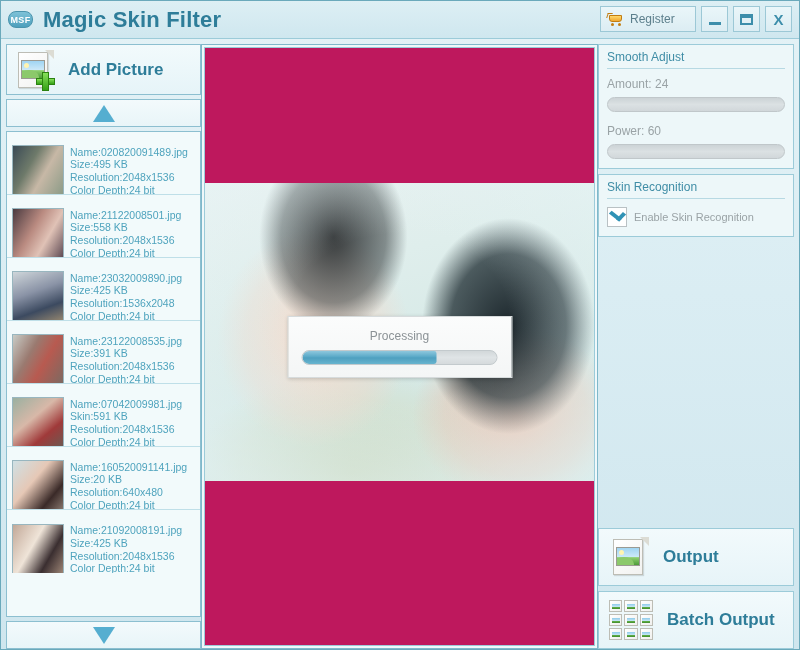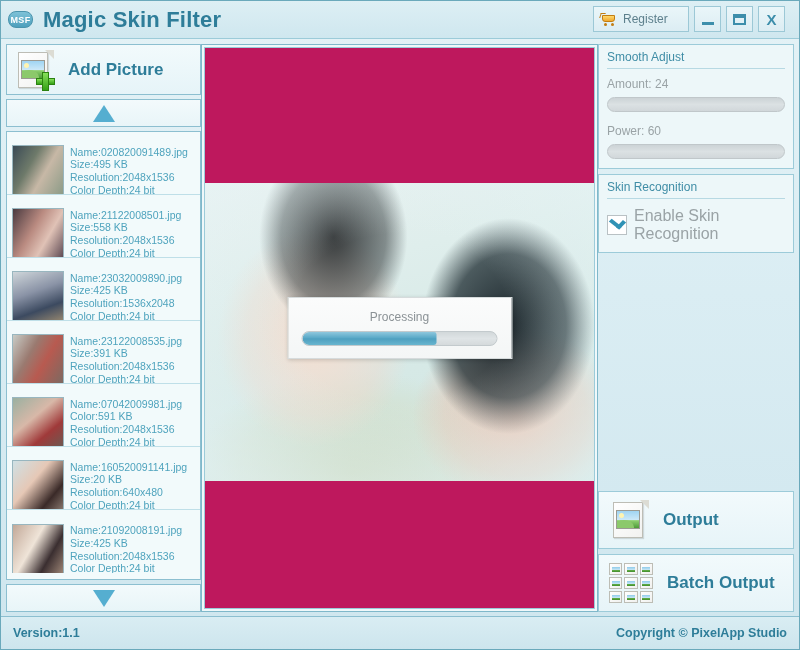--- a/index.html
+++ b/index.html
@@ -51,21 +51,21 @@
   }
   #apptitle {
     margin-left: 10px;
     font-size: 22px;
     font-weight: bold;
     color: #2e7d99;
     letter-spacing: .2px;
   }
   .titlebar-right {
     position: absolute;
-    right: 14px; top: 5px;
+    right: 7px; top: 5px;
     display: flex;
     gap: 5px;
     margin-left: 32px;
   }
   #register-btn {
     height: 26px;
     min-width: 96px;
     display: flex;
     align-items: center;
     gap: 6px;
@@ -400,21 +400,21 @@
   }
   .checkbox .tick {
     position: absolute;
     left: 3px; top: 1px;
     width: 13px; height: 10px;
     border-right: 4px solid #2f92b5;
     border-bottom: 4px solid #2f92b5;
     transform: rotate(38deg) skewX(-6deg);
   }
   .checklabel {
-    font-size: 16px;
+    font-size: 11px;
     color: #9aa3a6;
   }
   #right-spacer { flex: 1 1 auto; min-height: 0; }
 
   .bigbtn {
     flex: 0 0 58px;
     background: linear-gradient(180deg,#f2fafc 0%,#e7f4f8 100%);
     border: 1px solid #9ccbd9;
     display: flex;
     align-items: center;
@@ -555,21 +555,21 @@
               <div>Name:23122008535.jpg</div>
               <div>Size:391 KB</div>
               <div>Resolution:2048x1536</div>
               <div>Color Depth:24 bit</div>
             </div>
           </div>
           <div class="thumb-row">
             <div class="thumb" style="background: linear-gradient(140deg, rgb(154, 176, 160) 0%, rgb(216, 184, 168) 40%, rgb(160, 58, 58) 70%, rgb(106, 90, 82) 100%);"></div>
             <div class="meta">
               <div>Name:07042009981.jpg</div>
-              <div>Color:591 KB</div>
+              <div>Skin:591 KB</div>
               <div>Resolution:2048x1536</div>
               <div>Color Depth:24 bit</div>
             </div>
           </div>
           <div class="thumb-row">
             <div class="thumb" style="background: linear-gradient(130deg, rgb(207, 224, 228) 0%, rgb(230, 200, 182) 40%, rgb(58, 42, 40) 75%, rgb(138, 122, 112) 100%);"></div>
             <div class="meta">
               <div>Name:160520091141.jpg</div>
               <div>Size:20 KB</div>
               <div>Resolution:640x480</div>
@@ -657,17 +657,13 @@
             <span class="minipage"></span>
           <span class="minipage"></span>
             <span class="minipage"></span>
             <span class="minipage"></span>
         </span>
         <span class="blabel">Batch Output</span>
       </div>
     </div>
   </div>
 
-  <div id="footer">
-    <div class="ftext">Version:1.1</div>
-    <div class="ftext">Copyright © PixelApp Studio</div>
-  </div>
 </div>
 
 </body></html>

